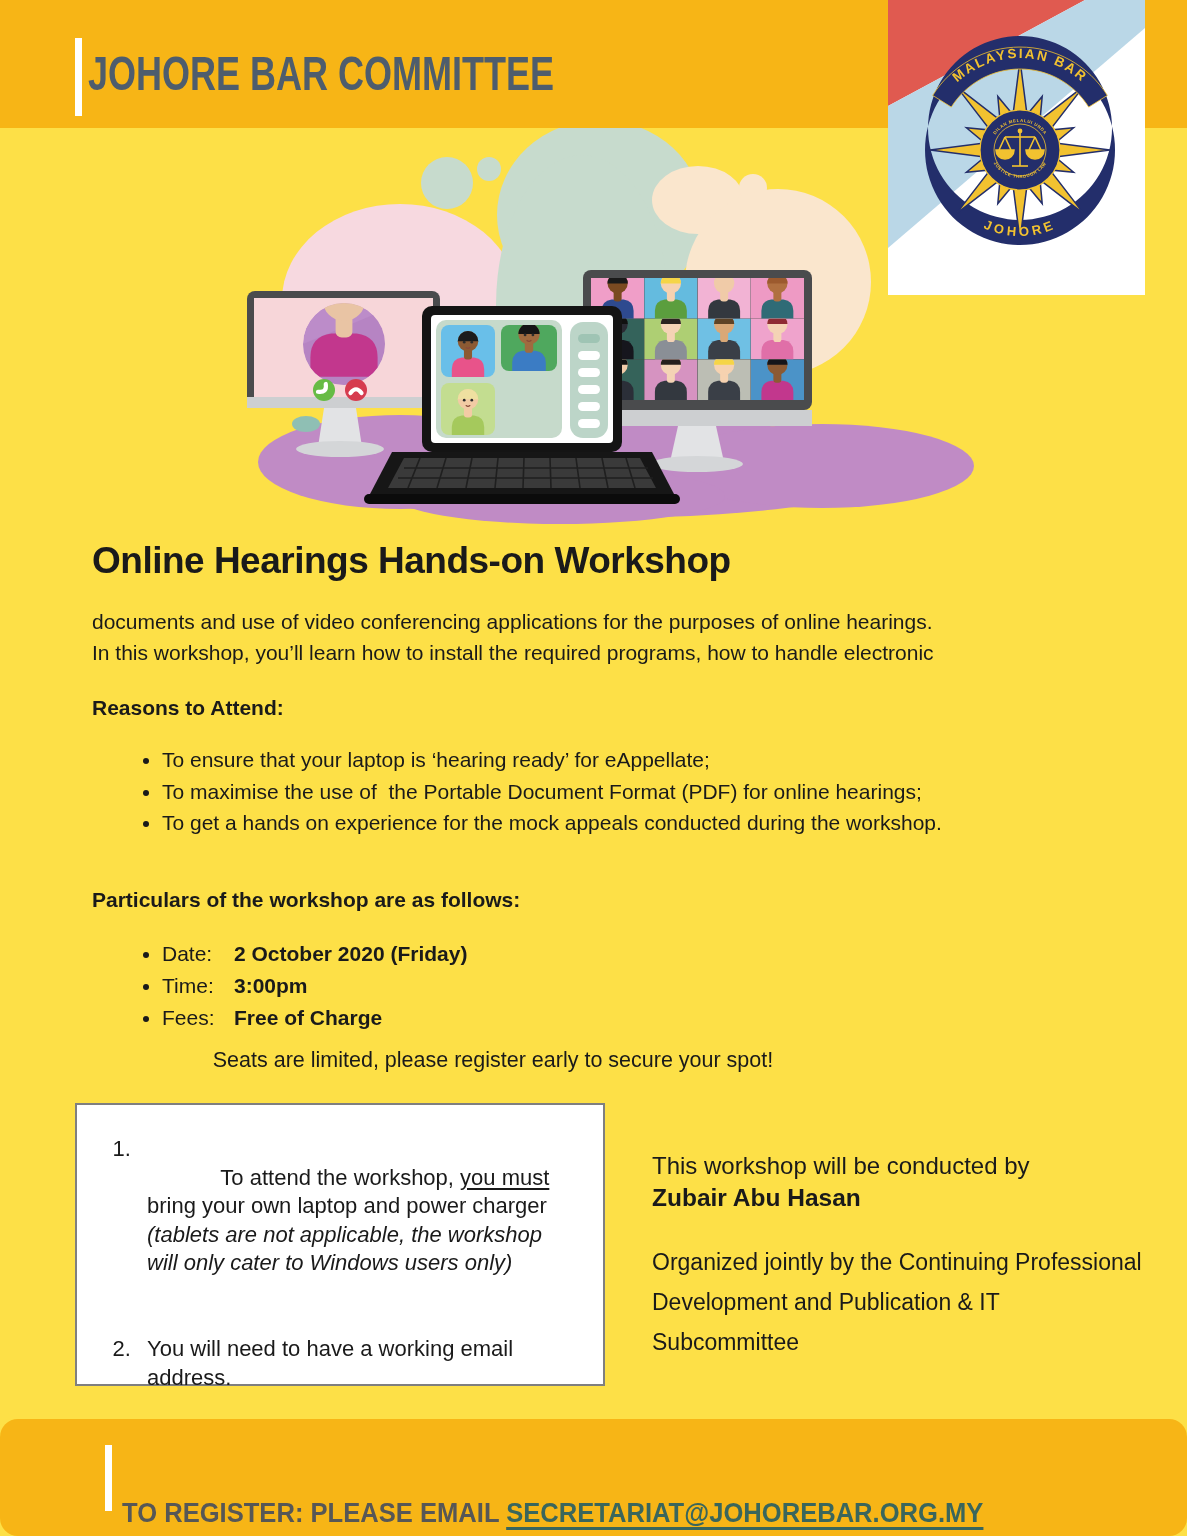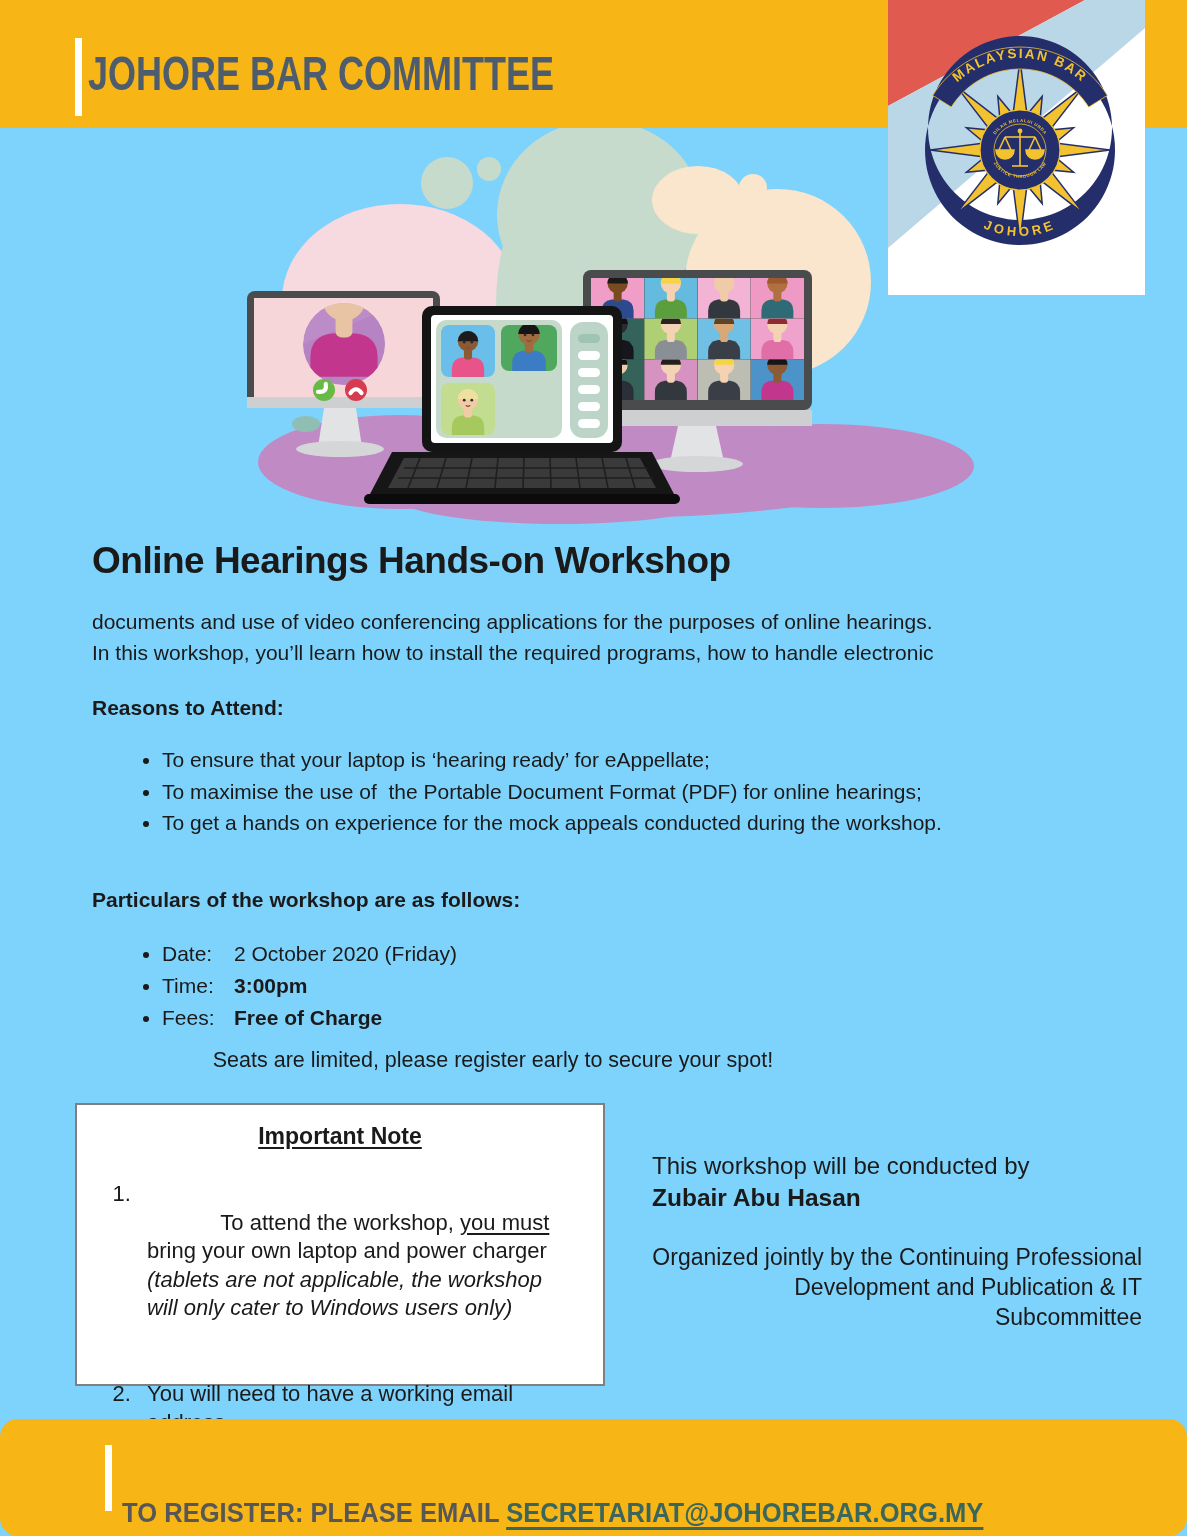--- a/index.html
+++ b/index.html
@@ -2,21 +2,21 @@
 <html style="--yellow: #F7B516; --header-text: #4E5D6D; --footer-text: #575756; --footer-link: #3A665C; --body-text: #1A1A1A; --note-border: #7F7F7F;"><head>
 <meta charset="utf-8">
 <style>
   :root{
     --yellow:#F7B516; --header-text:#4E5D6D; --footer-text:#575756;
     --footer-link:#3A665C; --body-text:#1A1A1A; --note-border:#7F7F7F;
   }
   *{margin:0;padding:0;box-sizing:border-box;}
   html,body{background:#e8e8e8;}
   body{font-family:"Liberation Sans",sans-serif;color:var(--body-text);}
-  .page{position:relative;width:1187px;height:1536px;background:#7dd3fc;margin:0 auto;overflow:hidden;}
+  .page{position:relative;width:1187px;height:1536px;background:#fde047;margin:0 auto;overflow:hidden;}
 
   
   .band-top{position:absolute;left:0;top:0;width:888px;height:128px;background:var(--yellow);}
   .band-top-right{position:absolute;left:1145px;top:0;width:42px;height:128px;background:var(--yellow);}
   .header-bar{position:absolute;left:75px;top:38px;width:7px;height:78px;background:#ffffff;}
   .header-title{position:absolute;left:88px;top:48px;font-size:48px;font-weight:700;color:var(--header-text);
     letter-spacing:0px;white-space:nowrap;transform:scaleX(0.75);transform-origin:left center;line-height:52px;}
   .logo-panel{position:absolute;left:888px;top:0;width:257px;height:295px;background:#ffffff;}
 
   
@@ -29,37 +29,37 @@
   .h-bold{position:absolute;left:92px;font-size:21px;font-weight:700;}
   .reasons-h{top:696px;}
   .particulars-h{top:888px;}
   ul.dots{position:absolute;left:92px;list-style:disc;padding-left:70px;font-size:21px;line-height:31.5px;}
   ul.reasons{top:744px;width:1030px;}
   ul.particulars{top:938px;}
   ul.particulars li{line-height:32px;}
   .pre{white-space:pre-wrap;}
   .plabel{display:inline-block;width:72px;}
   .pval{font-weight:700;}
-  .pval.b{font-weight:400;}
+  .pval.b{font-weight:700;}
   .seats{position:absolute;left:0;top:1048px;width:986px;text-align:center;font-size:21.5px;}
 
   
   .note-box{position:absolute;left:75px;top:1103px;width:530px;height:283px;border:2px solid var(--note-border);background:#fff;}
   .note-title{margin-top:18px;text-align:center;font-size:23px;font-weight:700;text-decoration:underline;text-underline-offset:3px;}
   .note-box ol{margin:30px 28px 0 60px;font-size:22px;line-height:28.5px;list-style:decimal;}
   .note-box ol li{padding-left:10px;}
   .note-box ol li + li{margin-top:29px;}
   .note-box p{white-space:pre-wrap;}
   .u-thin{text-decoration:underline;text-underline-offset:3px;}
   .ital{font-style:italic;}
 
   
   .conducted{position:absolute;left:652px;top:1150px;width:490px;text-align:left;font-size:24px;line-height:32px;}
   .conducted .name{font-weight:700;font-size:24.5px;}
-  .organized{position:absolute;left:652px;top:1242px;width:490px;text-align:right;font-size:23px;line-height:30px;}
+  .organized{position:absolute;left:652px;top:1242px;width:490px;text-align:left;font-size:23px;line-height:40px;}
 
   
   .band-bottom{position:absolute;left:0;top:1419px;width:1187px;height:117px;background:var(--yellow);border-radius:18px;}
   .footer-bar{position:absolute;left:105px;top:26px;width:7px;height:66px;background:#ffffff;}
   .footer-lines{position:absolute;left:122px;top:6px;font-size:27.5px;font-weight:700;color:var(--footer-text);
     line-height:35px;white-space:pre;transform:scaleX(0.93);transform-origin:left top;}
   .footer-link{color:var(--footer-link);text-decoration:underline;text-decoration-thickness:2.5px;text-underline-offset:5px;cursor:pointer;}
 </style>
 </head>
 <body>
@@ -282,21 +282,20 @@
     <div class="h-bold particulars-h">Particulars of the workshop are as follows:</div>
     <ul class="dots particulars">
       <li><span class="plabel">Date:</span><span class="pval b">2 October 2020 (Friday)</span></li>
       <li><span class="plabel">Time:</span><span class="pval">3:00pm</span></li>
       <li><span class="plabel">Fees:</span><span class="pval">Free of Charge</span></li>
     </ul>
 
     <div class="seats">Seats are limited, please register early to secure your spot!</div>
 
     <div class="note-box">
-      <div class="note-title">Important Note</div>
       <ol>
         <li>
           <p>
             <span>To attend the workshop, </span><span class="u-thin">you must</span><span> bring your own laptop and power charger </span><span class="ital">(tablets are not applicable, the workshop will only cater to Windows users only)</span>
           </p>
         </li>
         <li>
           <p>You will need to have a working email address.</p>
         </li>
       </ol>

